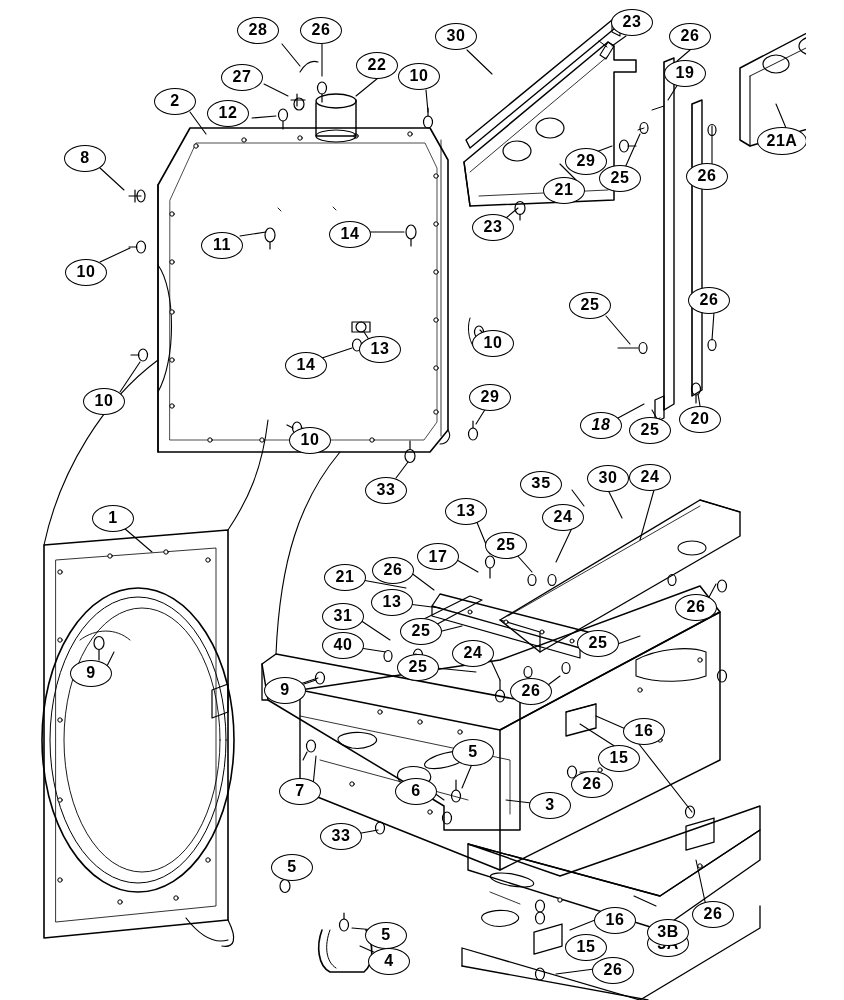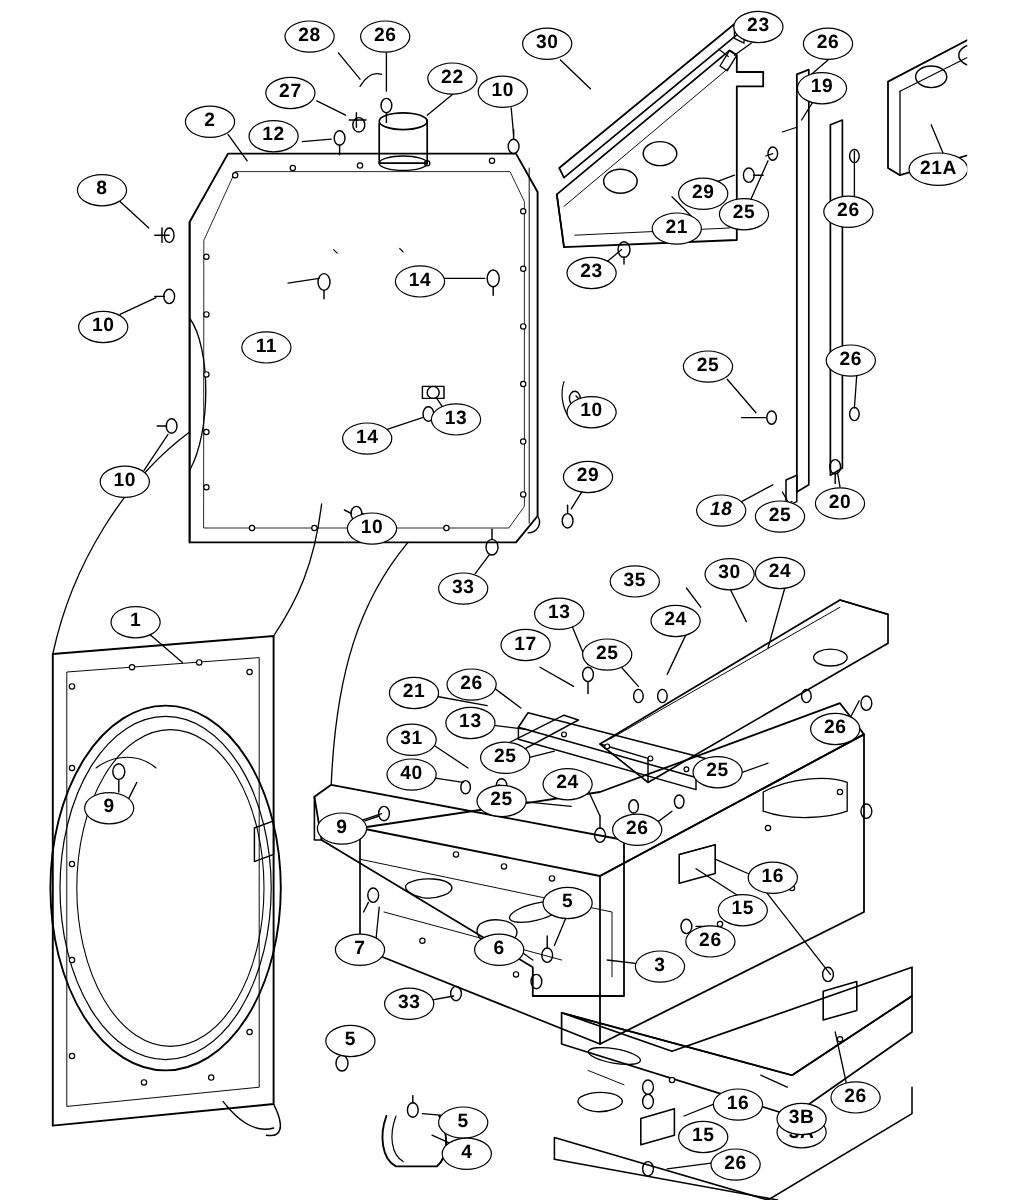--- a/index.html
+++ b/index.html
@@ -422,42 +422,42 @@
       <div class="callout w2" style="left: 664px; top: 59.5px;">19</div>
       <div class="callout w2" style="left: 154px; top: 87.5px;">2</div>
       <div class="callout w2" style="left: 207px; top: 99.5px;">12</div>
       <div class="callout w3" style="left: 757px; top: 127px;">21A</div>
       <div class="callout w2" style="left: 64px; top: 144.5px;">8</div>
       <div class="callout w2" style="left: 565px; top: 147.5px;">29</div>
       <div class="callout w2" style="left: 599px; top: 164.5px;">25</div>
       <div class="callout w2" style="left: 543px; top: 176.5px;">21</div>
       <div class="callout w2" style="left: 686px; top: 162.5px;">26</div>
       <div class="callout w2" style="left: 65px; top: 258.5px;">10</div>
-      <div class="callout w2" style="left: 201px; top: 231.5px; margin-top: 44px;">11</div>
+      <div class="callout w2" style="left: 201px; top: 231.5px;">11</div>
       <div class="callout w2" style="left: 329px; top: 220.5px;">14</div>
       <div class="callout w2" style="left: 472px; top: 213.5px;">23</div>
       <div class="callout w2" style="left: 569px; top: 291.5px;">25</div>
       <div class="callout w2" style="left: 688px; top: 286.5px;">26</div>
       <div class="callout w2" style="left: 472px; top: 329.5px;">10</div>
       <div class="callout w2" style="left: 359px; top: 335.5px;">13</div>
       <div class="callout w2" style="left: 285px; top: 351.5px;">14</div>
       <div class="callout w2" style="left: 83px; top: 387.5px;">10</div>
       <div class="callout w2" style="left: 469px; top: 383.5px;">29</div>
       <div class="callout w2" style="left: 580px; top: 411.5px; font-style: italic;">18</div>
       <div class="callout w2" style="left: 629px; top: 416.5px;">25</div>
       <div class="callout w2" style="left: 679px; top: 405.5px;">20</div>
       <div class="callout w2" style="left: 289px; top: 426.5px;">10</div>
       <div class="callout w2" style="left: 365px; top: 476.5px;">33</div>
-      <div class="callout w2" style="left: 508px; top: 470.5px;">35</div>
+      <div class="callout w2" style="left: 520px; top: 470.5px; font-family: Liberation Mono, monospace;">35</div>
       <div class="callout w2" style="left: 587px; top: 464.5px;">30</div>
       <div class="callout w2" style="left: 629px; top: 463.5px;">24</div>
       <div class="callout w2" style="left: 92px; top: 504.5px;">1</div>
       <div class="callout w2" style="left: 445px; top: 497.5px;">13</div>
       <div class="callout w2" style="left: 542px; top: 503.5px;">24</div>
-      <div class="callout w2" style="left: 417px; top: 524px;">17</div>
+      <div class="callout w2" style="left: 417px; top: 543px;">17</div>
       <div class="callout w2" style="left: 485px; top: 531.5px;">25</div>
       <div class="callout w2" style="left: 324px; top: 563.5px;">21</div>
       <div class="callout w2" style="left: 372px; top: 556.5px;">26</div>
       <div class="callout w2" style="left: 371px; top: 588.5px;">13</div>
       <div class="callout w2" style="left: 675px; top: 593.5px;">26</div>
       <div class="callout w2" style="left: 322px; top: 602.5px;">31</div>
       <div class="callout w2" style="left: 400px; top: 617.5px;">25</div>
       <div class="callout w2" style="left: 577px; top: 629.5px;">25</div>
       <div class="callout w2" style="left: 322px; top: 631.5px;">40</div>
       <div class="callout w2" style="left: 452px; top: 639.5px;">24</div>

